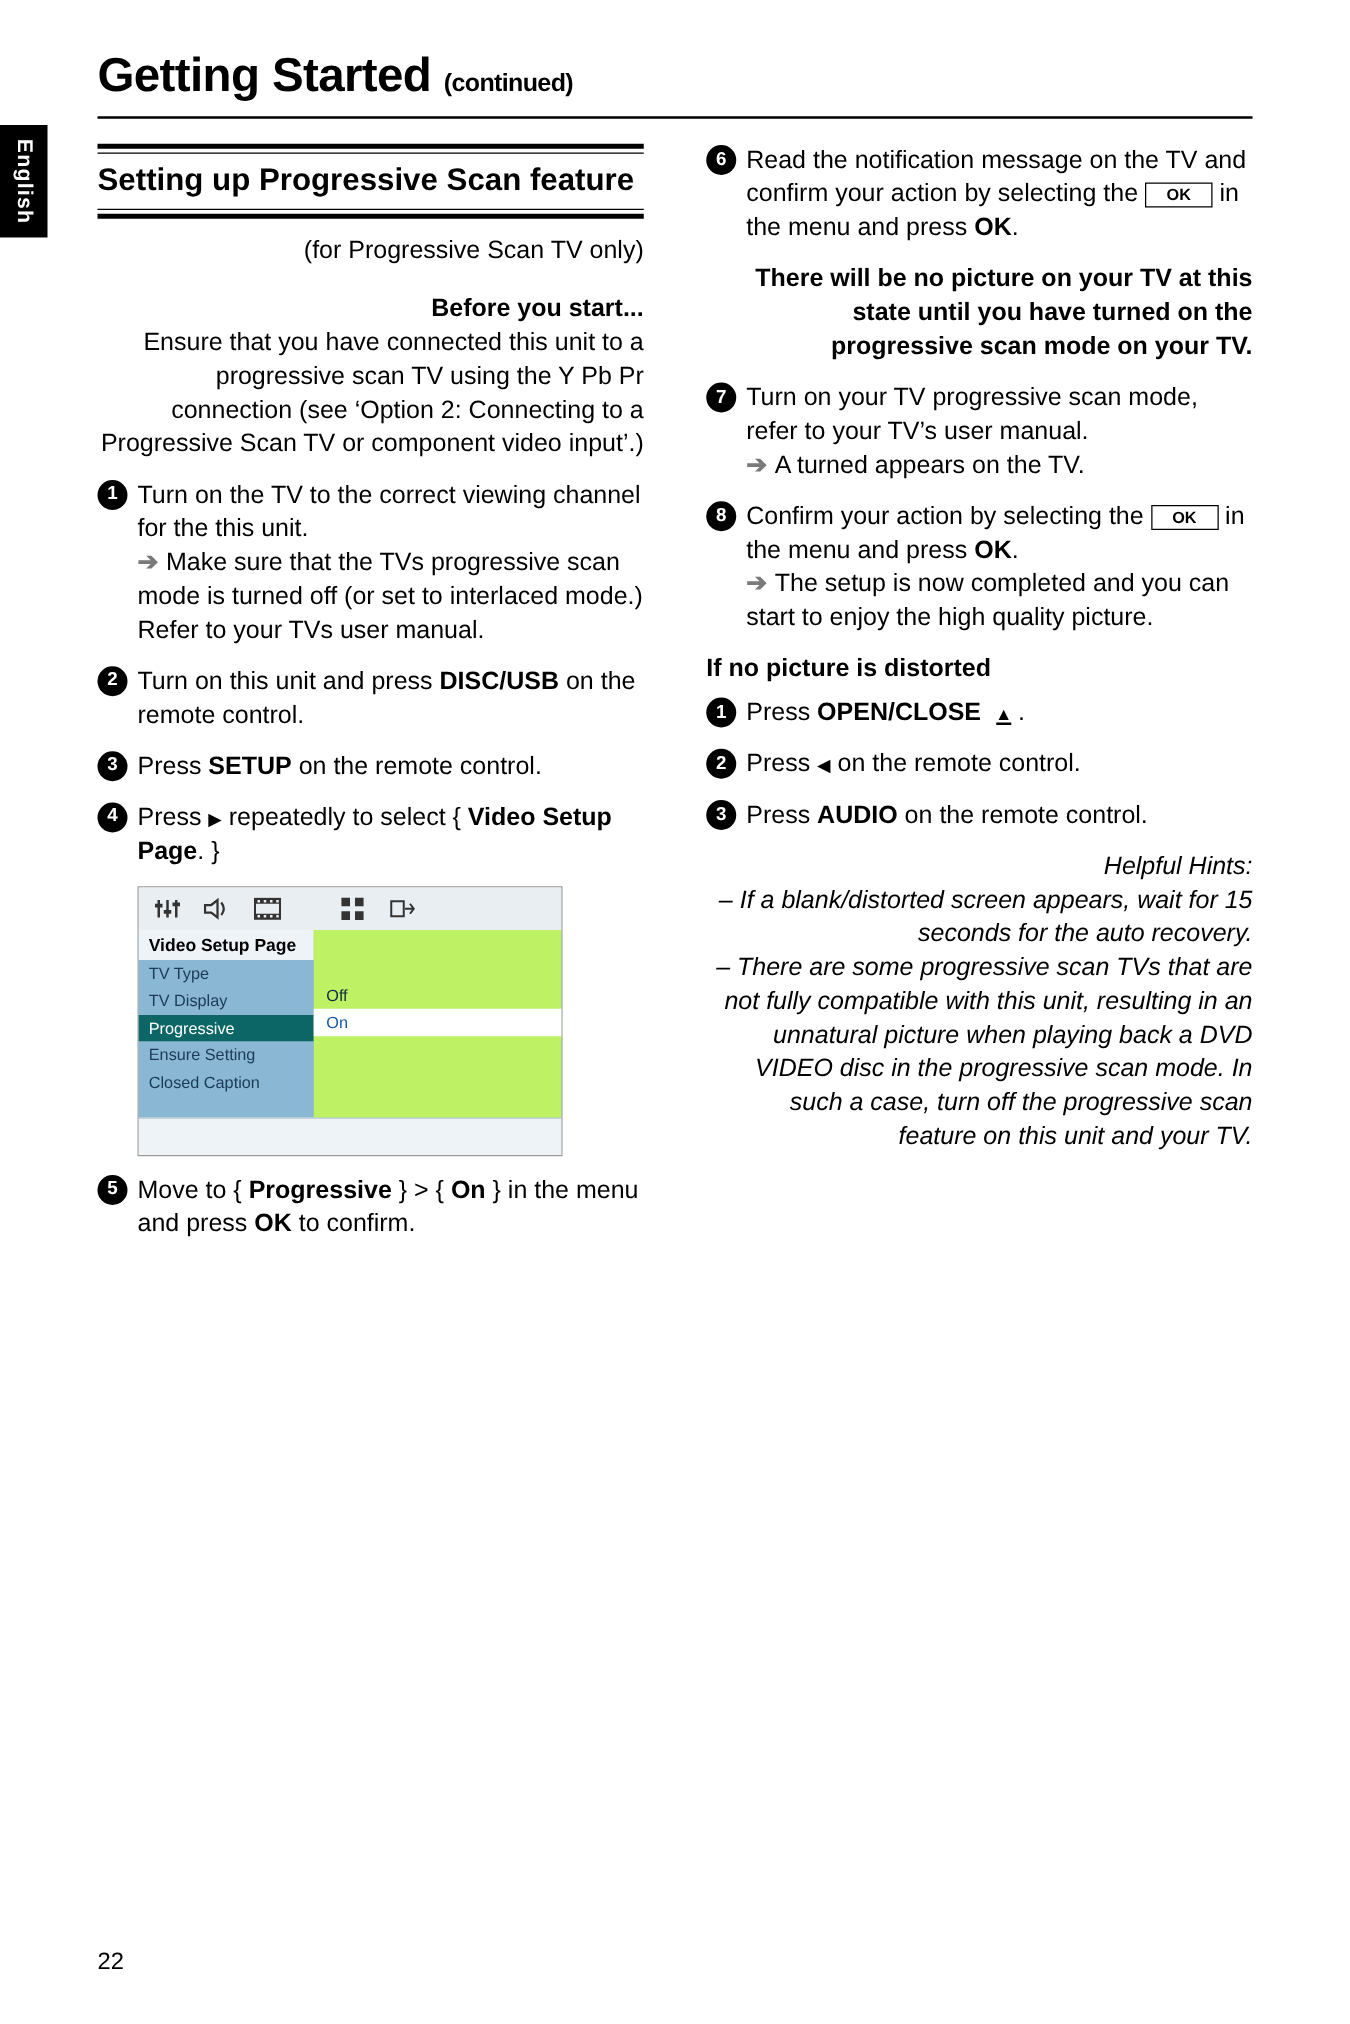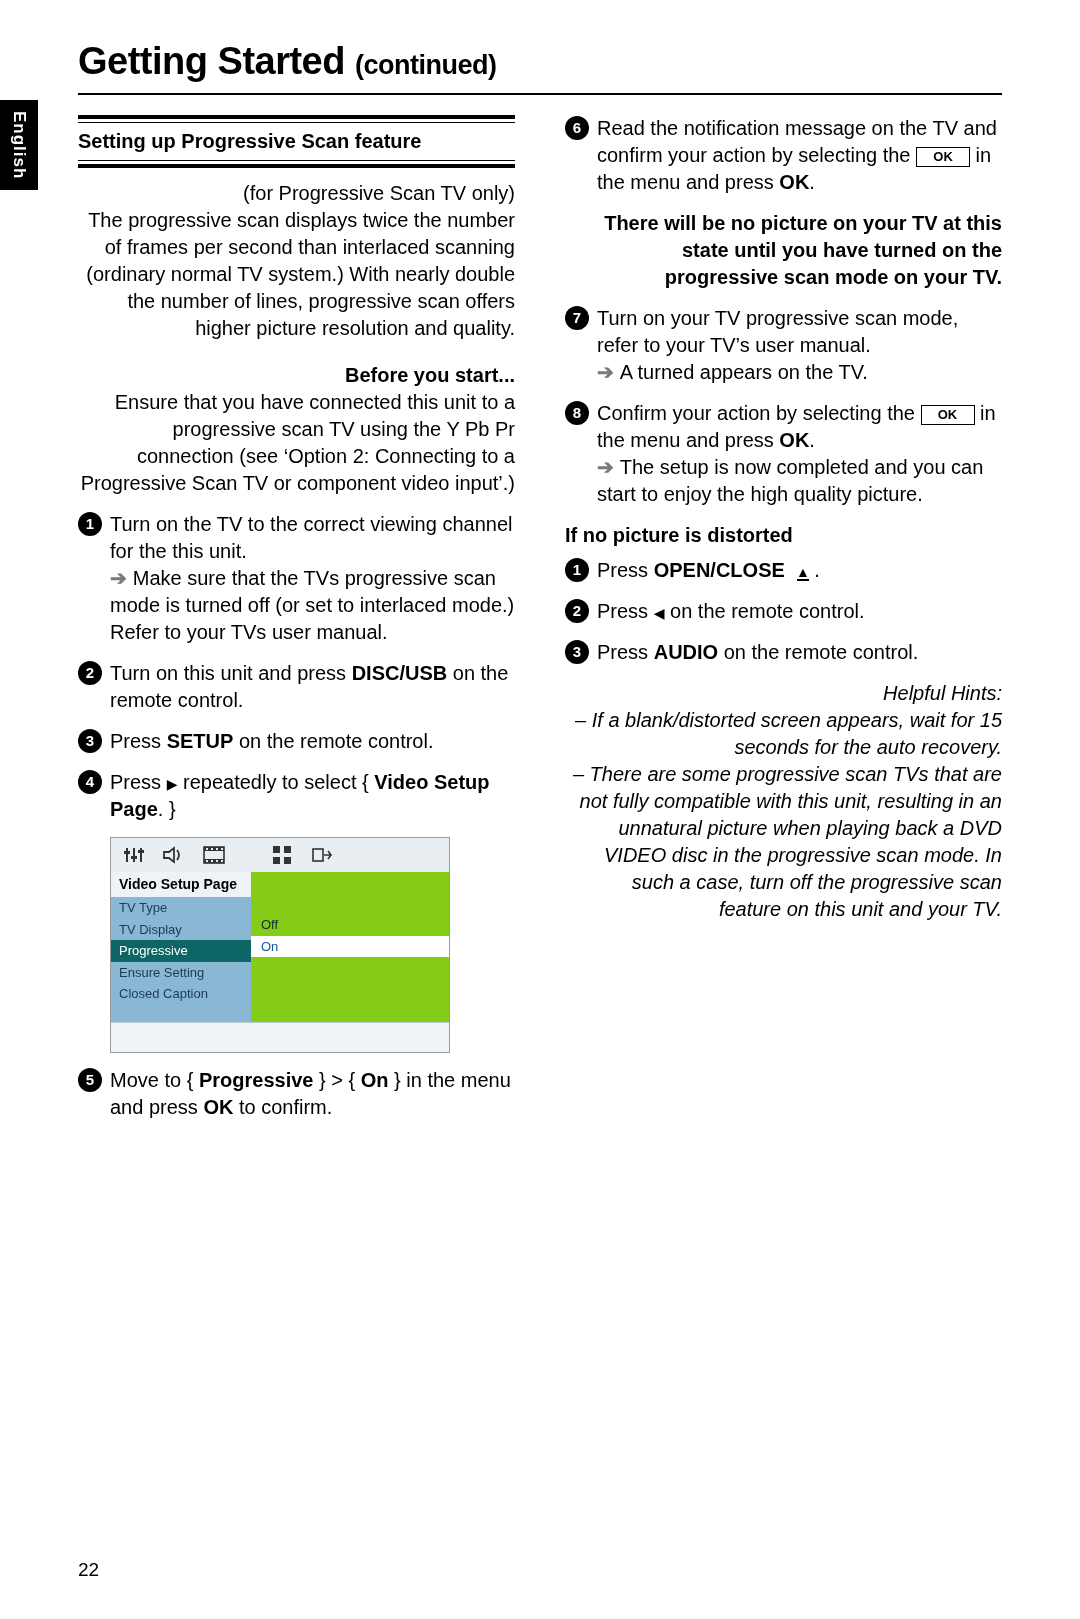--- a/index.html
+++ b/index.html
@@ -38,21 +38,21 @@
   }
   h1.page-title {
     font-size: 38px;
     font-weight: 800;
     margin: 0 0 8px 0;
     border-bottom: 2.5px solid #000;
     padding-bottom: 6px;
     letter-spacing: -0.5px;
   }
   h1.page-title .cont {
-    font-size: 27px;
+    font-size: 20px;
     font-weight: 700;
   }
   .columns {
     display: flex;
     gap: 50px;
     margin-top: 20px;
   }
   .col {
     flex: 1;
     min-width: 0;
@@ -60,21 +60,21 @@
   .section-rule-top {
     border-top: 4px solid #000;
     margin-top: 0;
     margin-bottom: 3px;
   }
   .section-rule-thin {
     border-top: 1.5px solid #000;
     margin-bottom: 6px;
   }
   h2.section-title {
-    font-size: 20px;
+    font-size: 25px;
     font-weight: 800;
     margin: 2px 0 6px 0;
     line-height: 1.25;
   }
   .section-rule-bottom-thin {
     border-top: 1.5px solid #000;
     margin-top: 4px;
     margin-bottom: 3px;
   }
   .section-rule-bottom {
@@ -169,21 +169,21 @@
   .osd-item {
     padding: 2px 8px;
     font-size: 13px;
   }
   .osd-item.selected {
     background: #0c6666;
     color: #fff;
   }
   .osd-right {
     flex:1;
-    background: #84cc16;
+    background: #bef264;
     font-size: 13px;
     position: relative;
   }
   .osd-opt {
     padding: 2px 10px;
     color: #0e2a44;
   }
   .osd-opt.off { margin-top: 42px; }
   .osd-opt.on {
     background: #fff;
@@ -222,21 +222,20 @@
     <div class="col">
 
       <div class="section-rule-top"></div>
       <div class="section-rule-thin"></div>
       <h2 class="section-title">Setting up Progressive Scan feature</h2>
       <div class="section-rule-bottom-thin"></div>
       <div class="section-rule-bottom"></div>
 
       <p>
         <span>(for Progressive Scan TV only)</span><br>
-        <span>The progressive scan displays twice the number of frames per second than interlaced scanning (ordinary normal TV system.) With nearly double the number of lines, progressive scan offers higher picture resolution and quality.</span>
       </p>
 
       <p class="before-start">
         <span class="bold">Before you start...</span><br>
         <span>Ensure that you have connected this unit to a progressive scan TV using the Y Pb Pr connection (see ‘Option 2: Connecting to a Progressive Scan TV or component video input’.)</span>
       </p>
 
       <div class="step">
         <div class="step-num">1</div>
         <div class="step-body">

